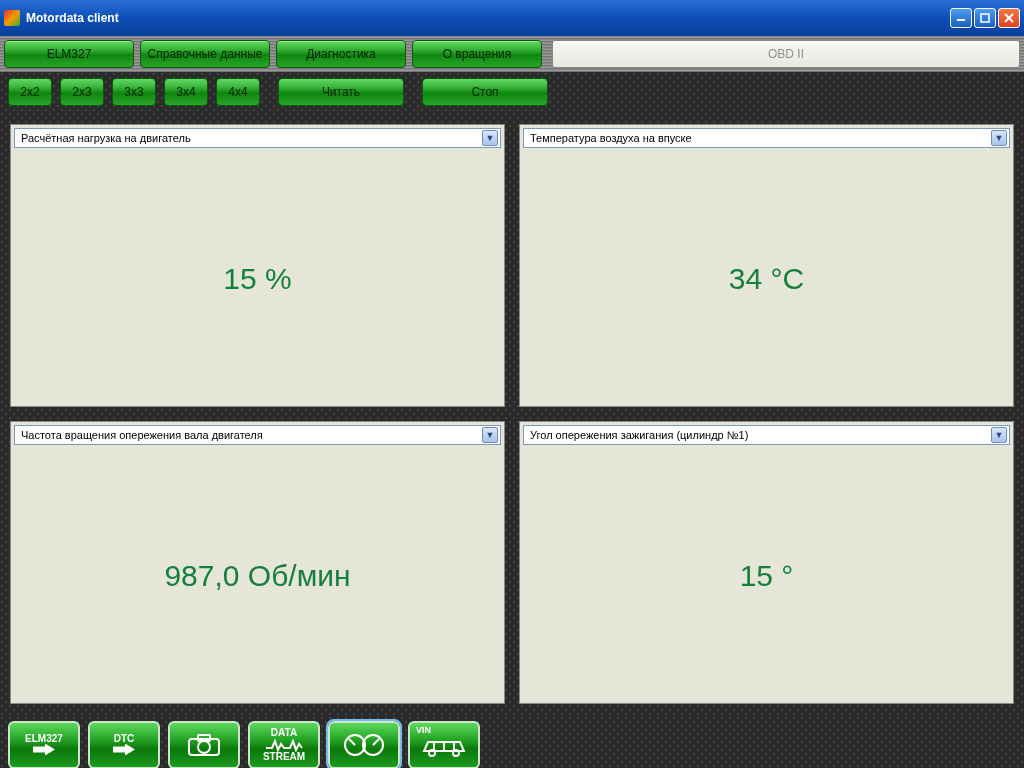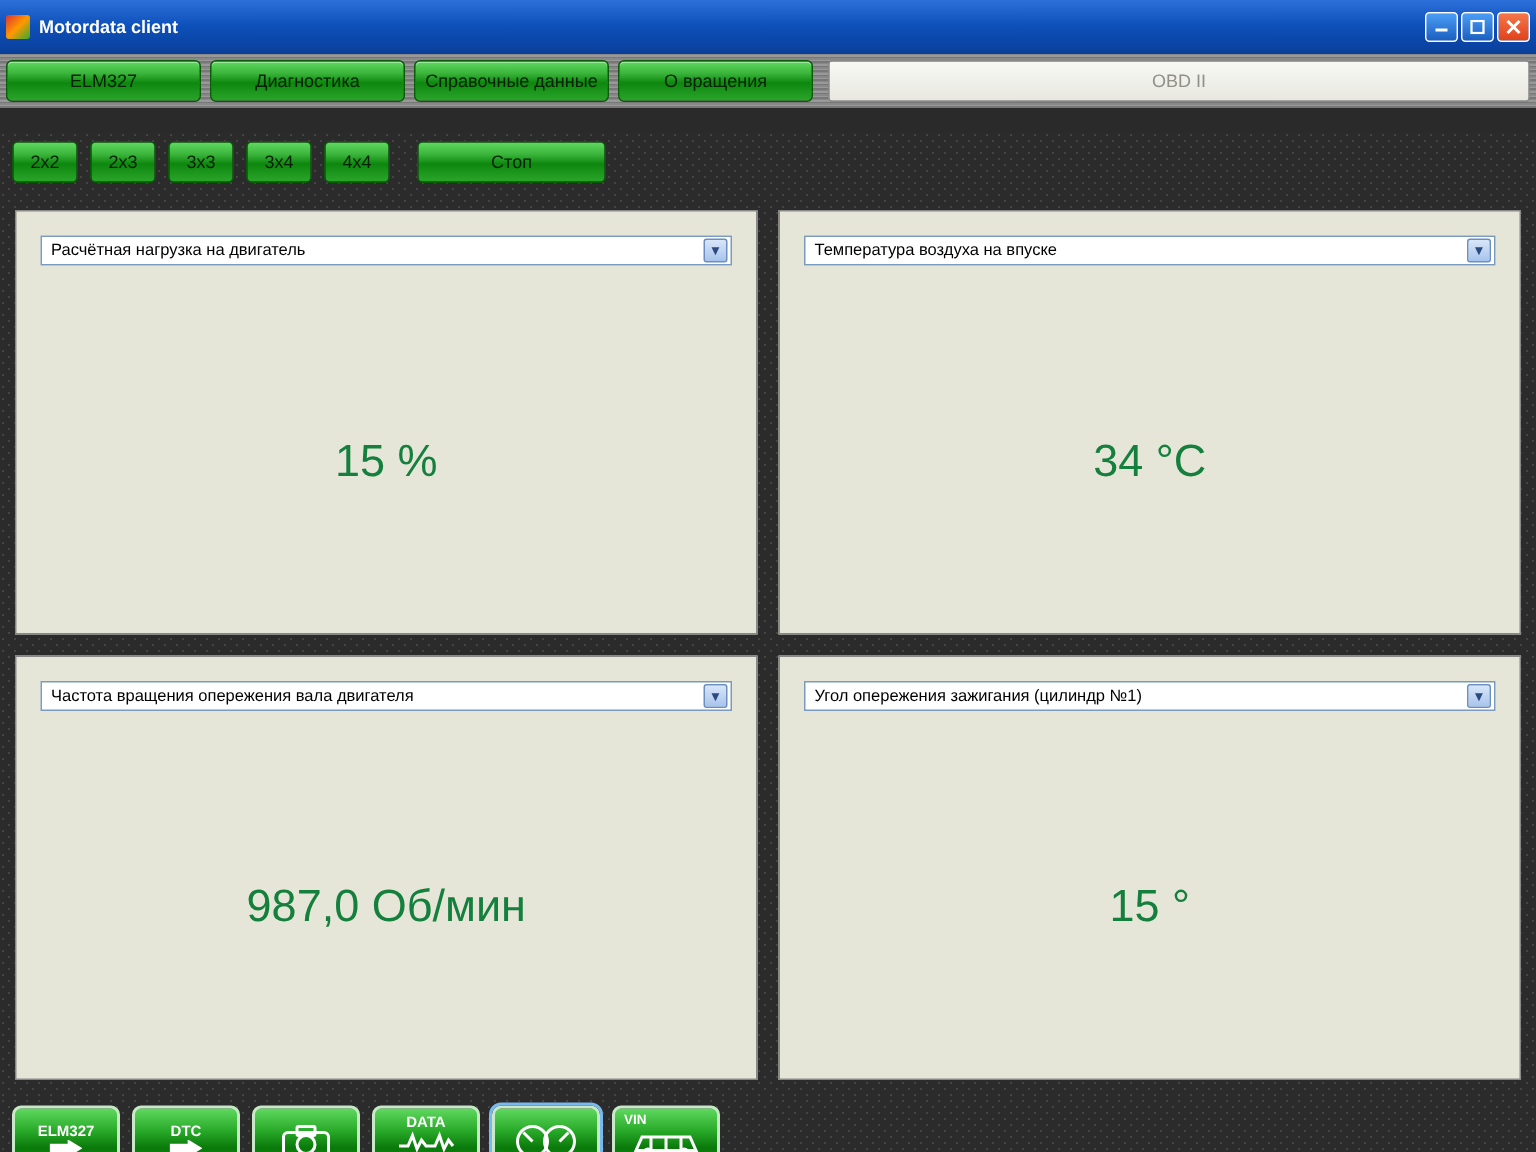--- a/index.html
+++ b/index.html
@@ -80,21 +80,20 @@
 .toolbar {
   height: 40px;
   background-color: #2b2b2b;
   background-image:
     radial-gradient(circle at 2px 2px, #444 0.7px, transparent 0.9px),
     radial-gradient(circle at 6px 6px, #444 0.7px, transparent 0.9px);
   background-size: 8px 8px;
   display: flex; align-items: center;
   gap: 8px;
   padding: 5px 8px;
-  margin-top: 16px;
 }
 .gbtn-sm {
   width: 44px; height: 28px;
   background: linear-gradient(to bottom,#5fd95f 0%, #3bb53b 30%, #0e870e 55%, #2aa52a 100%);
   border: 1px solid #0a5a0a;
   border-radius: 4px;
   color: #002200;
   display:flex;align-items:center;justify-content:center;
   font-size:12px;
   cursor: pointer;
@@ -128,21 +127,21 @@
 .panel {
   background: #e6e6d8;
   border: 1px solid #888;
   display: flex;
   flex-direction: column;
 }
 .panel-select {
   height: 20px;
   background: white;
   border: 1px solid #7a9ac0;
-  margin: 16px;
+  margin: 3px;
   display: flex; align-items: center;
   justify-content: space-between;
   padding: 0 2px 0 6px;
   font-size: 11px;
   cursor: pointer;
 }
 .panel-select .dd {
   width: 16px; height: 16px;
   background: linear-gradient(to bottom,#d8e6f8,#a8c4ec);
   border: 1px solid #6c8fc0;
@@ -212,34 +211,35 @@
       <svg width="10" height="10">
           <line x1="1" y1="1" x2="9" y2="9" stroke="white" stroke-width="2"></line>
           <line x1="9" y1="1" x2="1" y2="9" stroke="white" stroke-width="2"></line>
         </svg>
     </div>
   </div>
 </div>
 
 <div class="mainbar">
   <div class="maintab">ELM327</div>
+  <div class="maintab">Справочные данные</div>
   <div class="maintab">Диагностика</div>
-  <div class="maintab">Справочные данные</div>
   <div class="maintab">О вращения</div>
   <div class="protofield">
     <span>OBD II</span>
   </div>
 </div>
 
 <div class="toolbar">
   <div class="gbtn-sm">2x2</div>
   <div class="gbtn-sm">2x3</div>
   <div class="gbtn-sm">3x3</div>
   <div class="gbtn-sm">3x4</div>
   <div class="gbtn-sm">4x4</div>
+  <div class="gbtn-md">Читать</div>
   <div class="gbtn-md">Стоп</div>
 </div>
 
 <div class="workarea">
 
   <div class="panel">
     <div class="panel-select">
       <span>Расчётная нагрузка на двигатель</span>
       <span class="dd">▼</span>
     </div>

